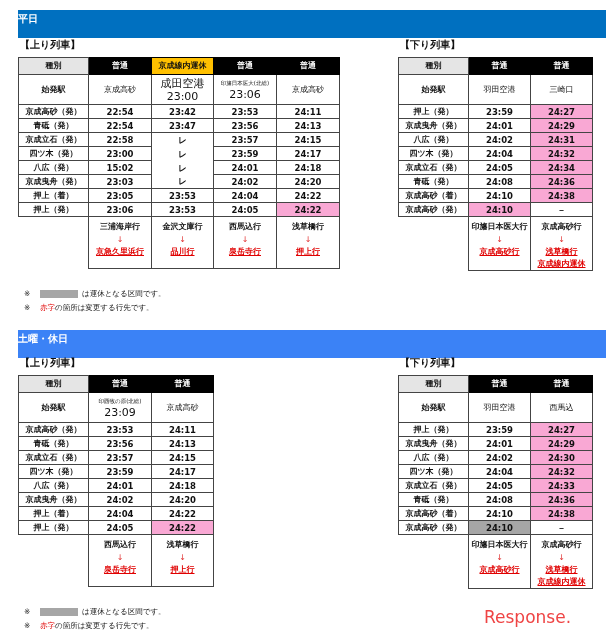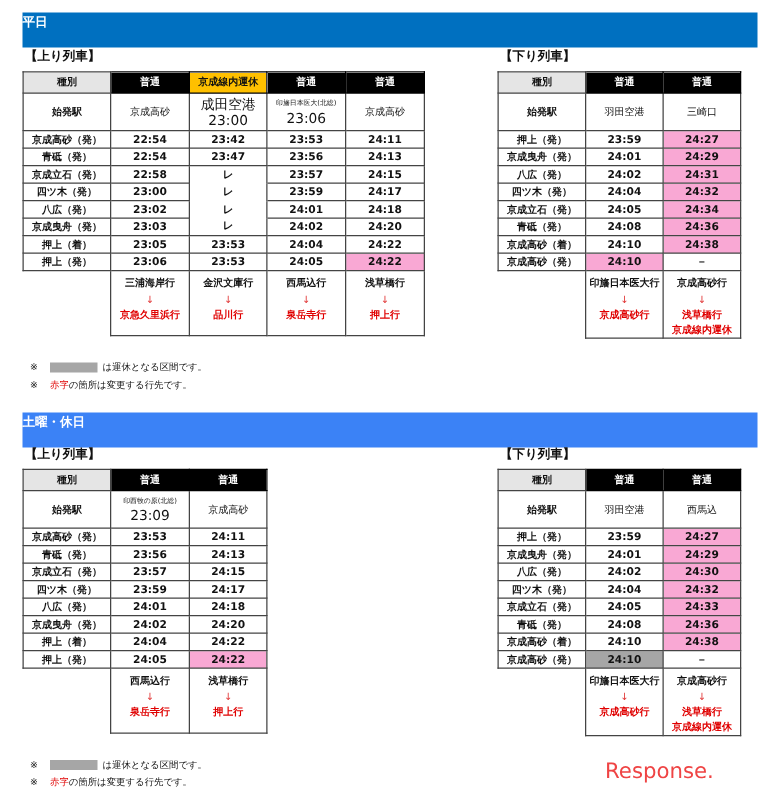--- a/index.html
+++ b/index.html
@@ -33,21 +33,21 @@
   table.tt tr.hdr td.corner { background: #e5e5e5; }
   table.tt tr.origin td { height: 30px; line-height: 13px; }
   table.tt tr.origin td .small { display: block; font-size: 5.5px; line-height: 9px; }
   table.tt tr.origin td .otime { display: block; font-size: 11px; }
   table.tt td.suspended { background: #f9a8d4; }
   table.tt tr.dash-top td { border-top: 1px dashed #444; }
   table.tt tr.dest td { height: 52px; vertical-align: top; border-top: 1px solid #444; padding-top: 3px; line-height: 13px; }
   table.tt tr.dest td.blank { border: none; }
   .dest-from { display: block; font-weight: bold; font-size: 8px; }
   .dest-arrow { display: block; color: #e03030; font-size: 8px; }
-  .dest-to { display: block; color: #e00000; font-weight: bold; font-size: 8px; line-height: 12px; }
+  .dest-to { display: block; color: #e00000; font-weight: bold; font-size: 8px; line-height: 12px; text-decoration: underline; }
   .pass { font-weight: bold; }
   .note { position: absolute; left: 24px; font-size: 7.5px; color: #111; }
   .note .mark { display: inline-block; width: 16px; }
   .note .swatch { display: inline-block; width: 38px; height: 8px; background: #a6a6a6; vertical-align: middle; margin-right: 4px; }
   .note .red { color: #e00000; font-family: Liberation Serif, serif; }
   .logo {
     position: absolute; left: 484px; top: 607px; font-size: 17px; color: #ef4444;
     font-family: "DejaVu Sans", sans-serif; letter-spacing: 0px;
   }
 </style>
@@ -110,21 +110,21 @@
       </tr>
   <tr>
         <td class="label">四ツ木（発）</td>
         <td class="time">23:00</td>
         <td class="time pass" style="border-top:none;border-bottom:none;">レ</td>
         <td class="time">23:59</td>
         <td class="time">24:17</td>
       </tr>
   <tr>
         <td class="label">八広（発）</td>
-        <td class="time">23:02</td>
+        <td class="time">15:02</td>
         <td class="time pass" style="border-top:none;border-bottom:none;">レ</td>
         <td class="time">24:01</td>
         <td class="time">24:18</td>
       </tr>
   <tr>
         <td class="label">京成曳舟（発）</td>
         <td class="time">23:03</td>
         <td class="time pass" style="border-top:none;">レ</td>
         <td class="time">24:02</td>
         <td class="time">24:20</td>

